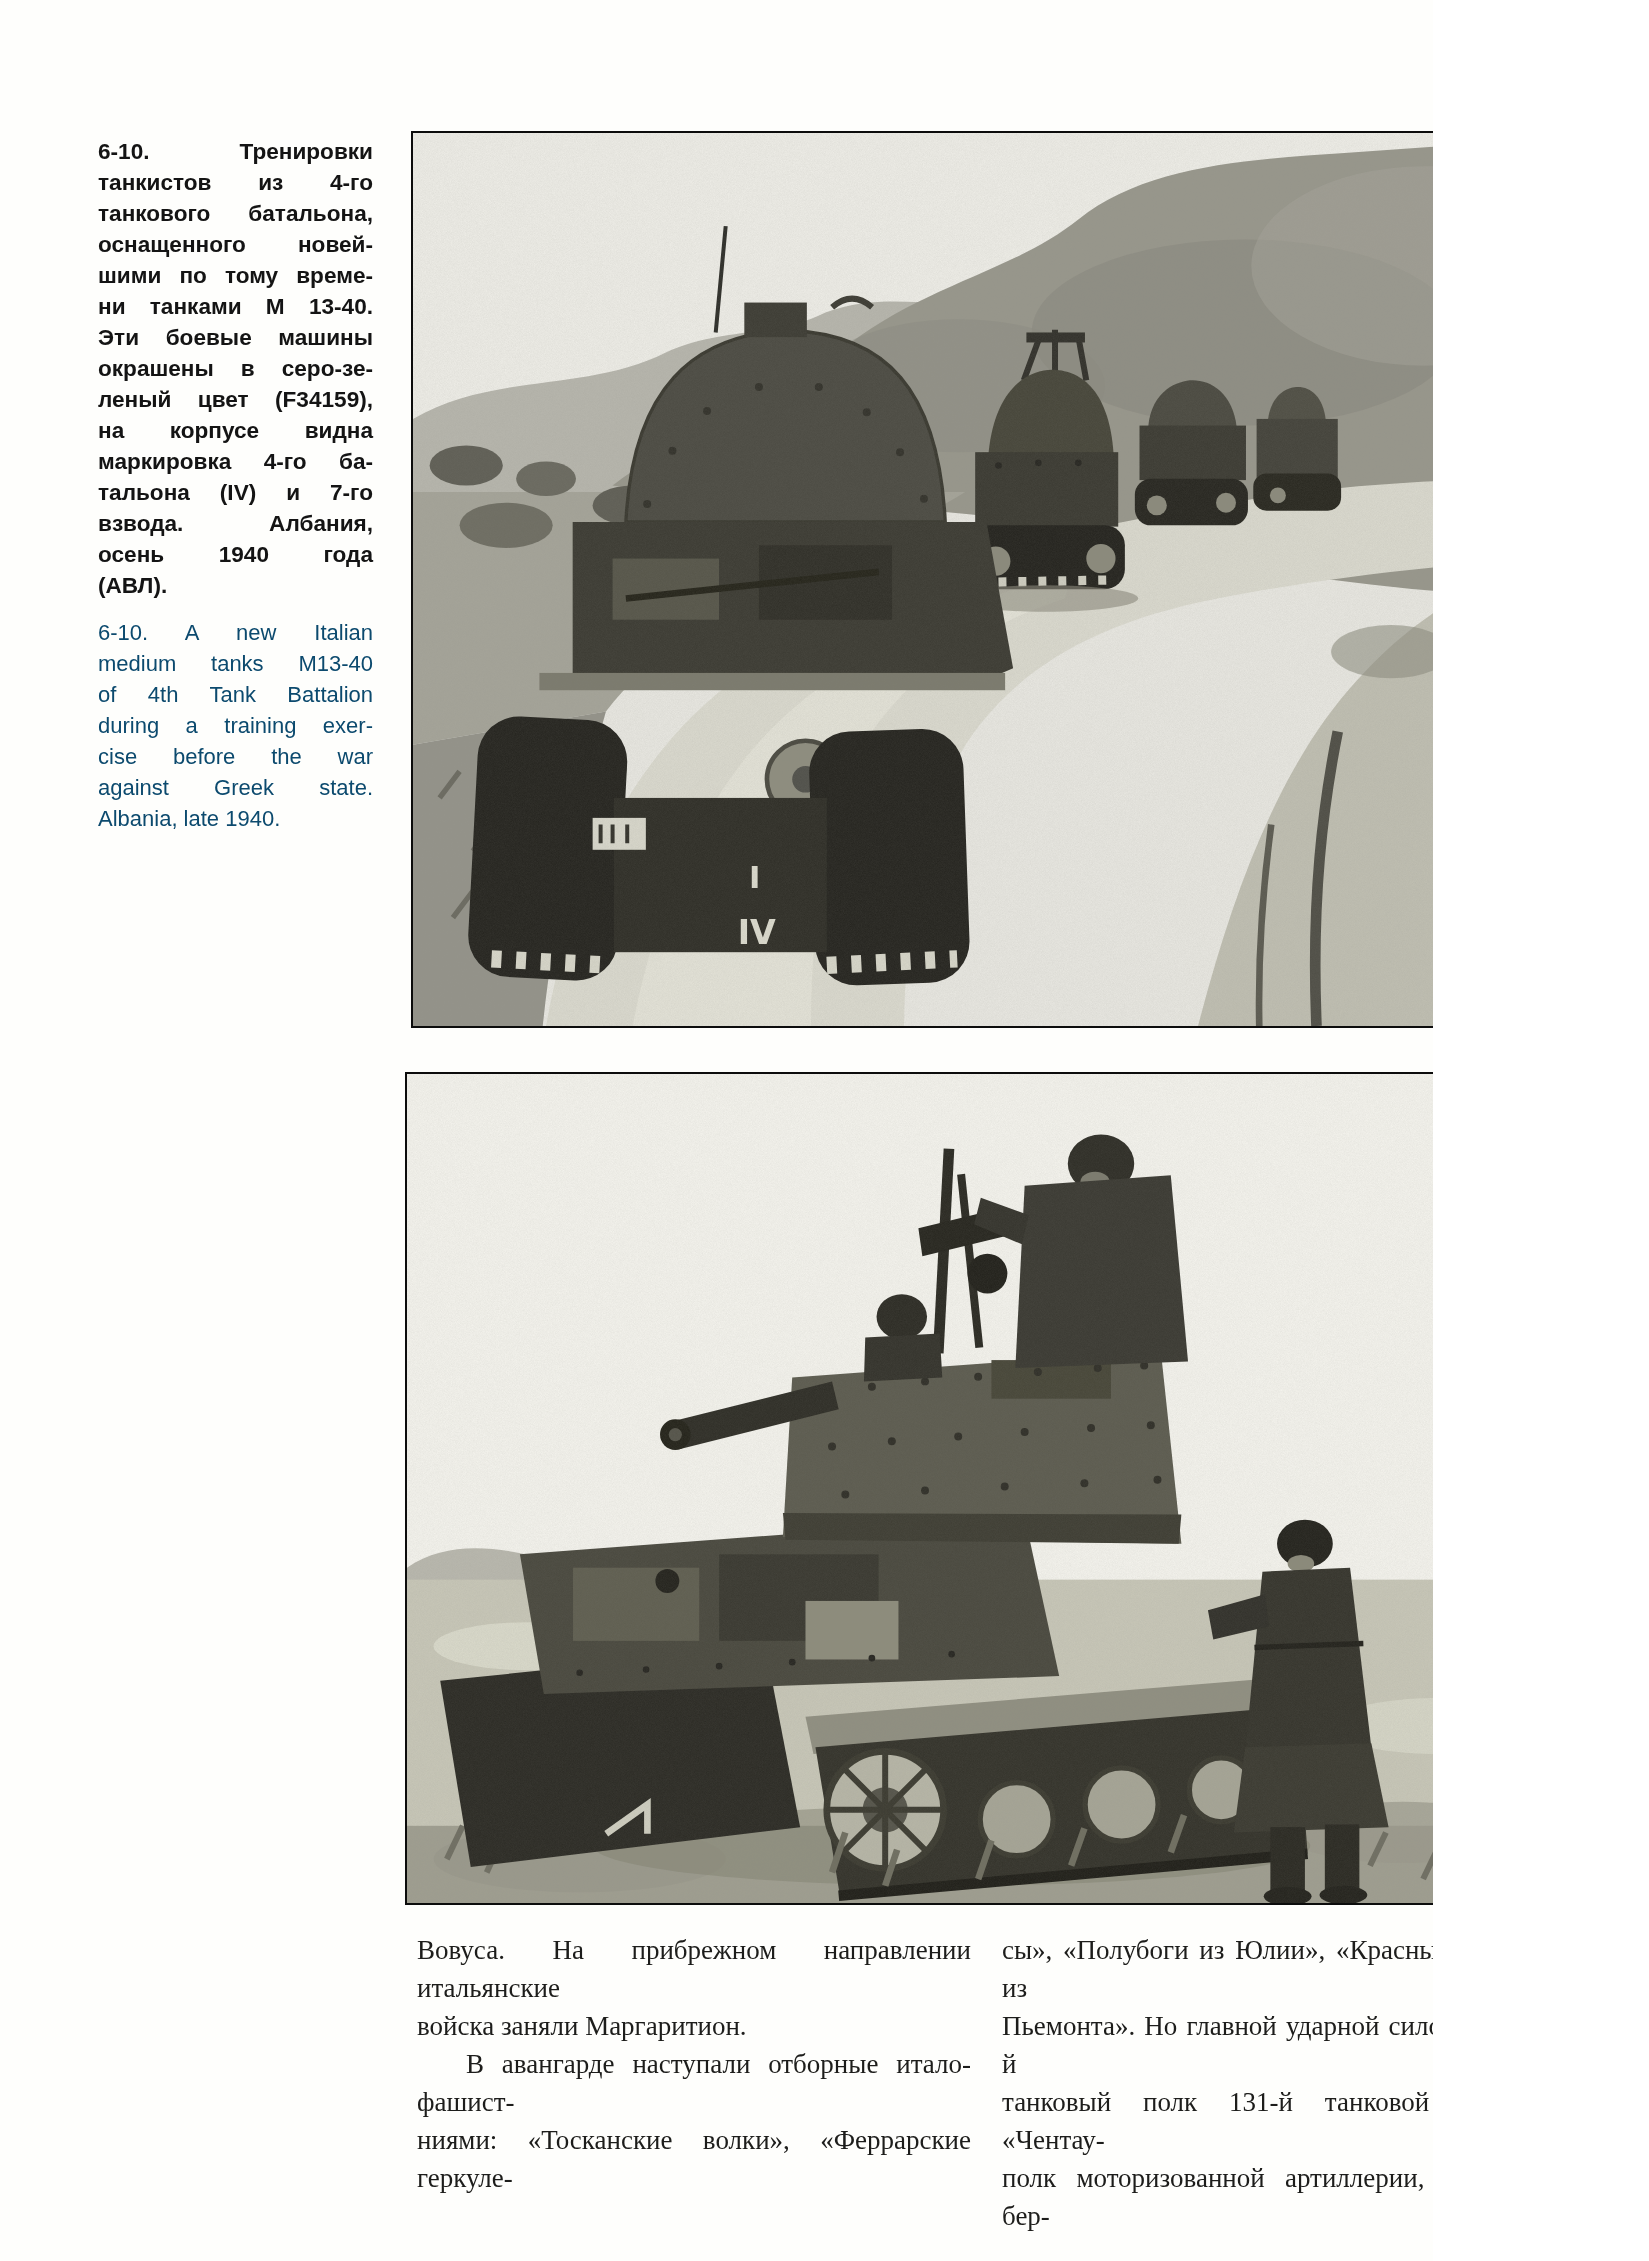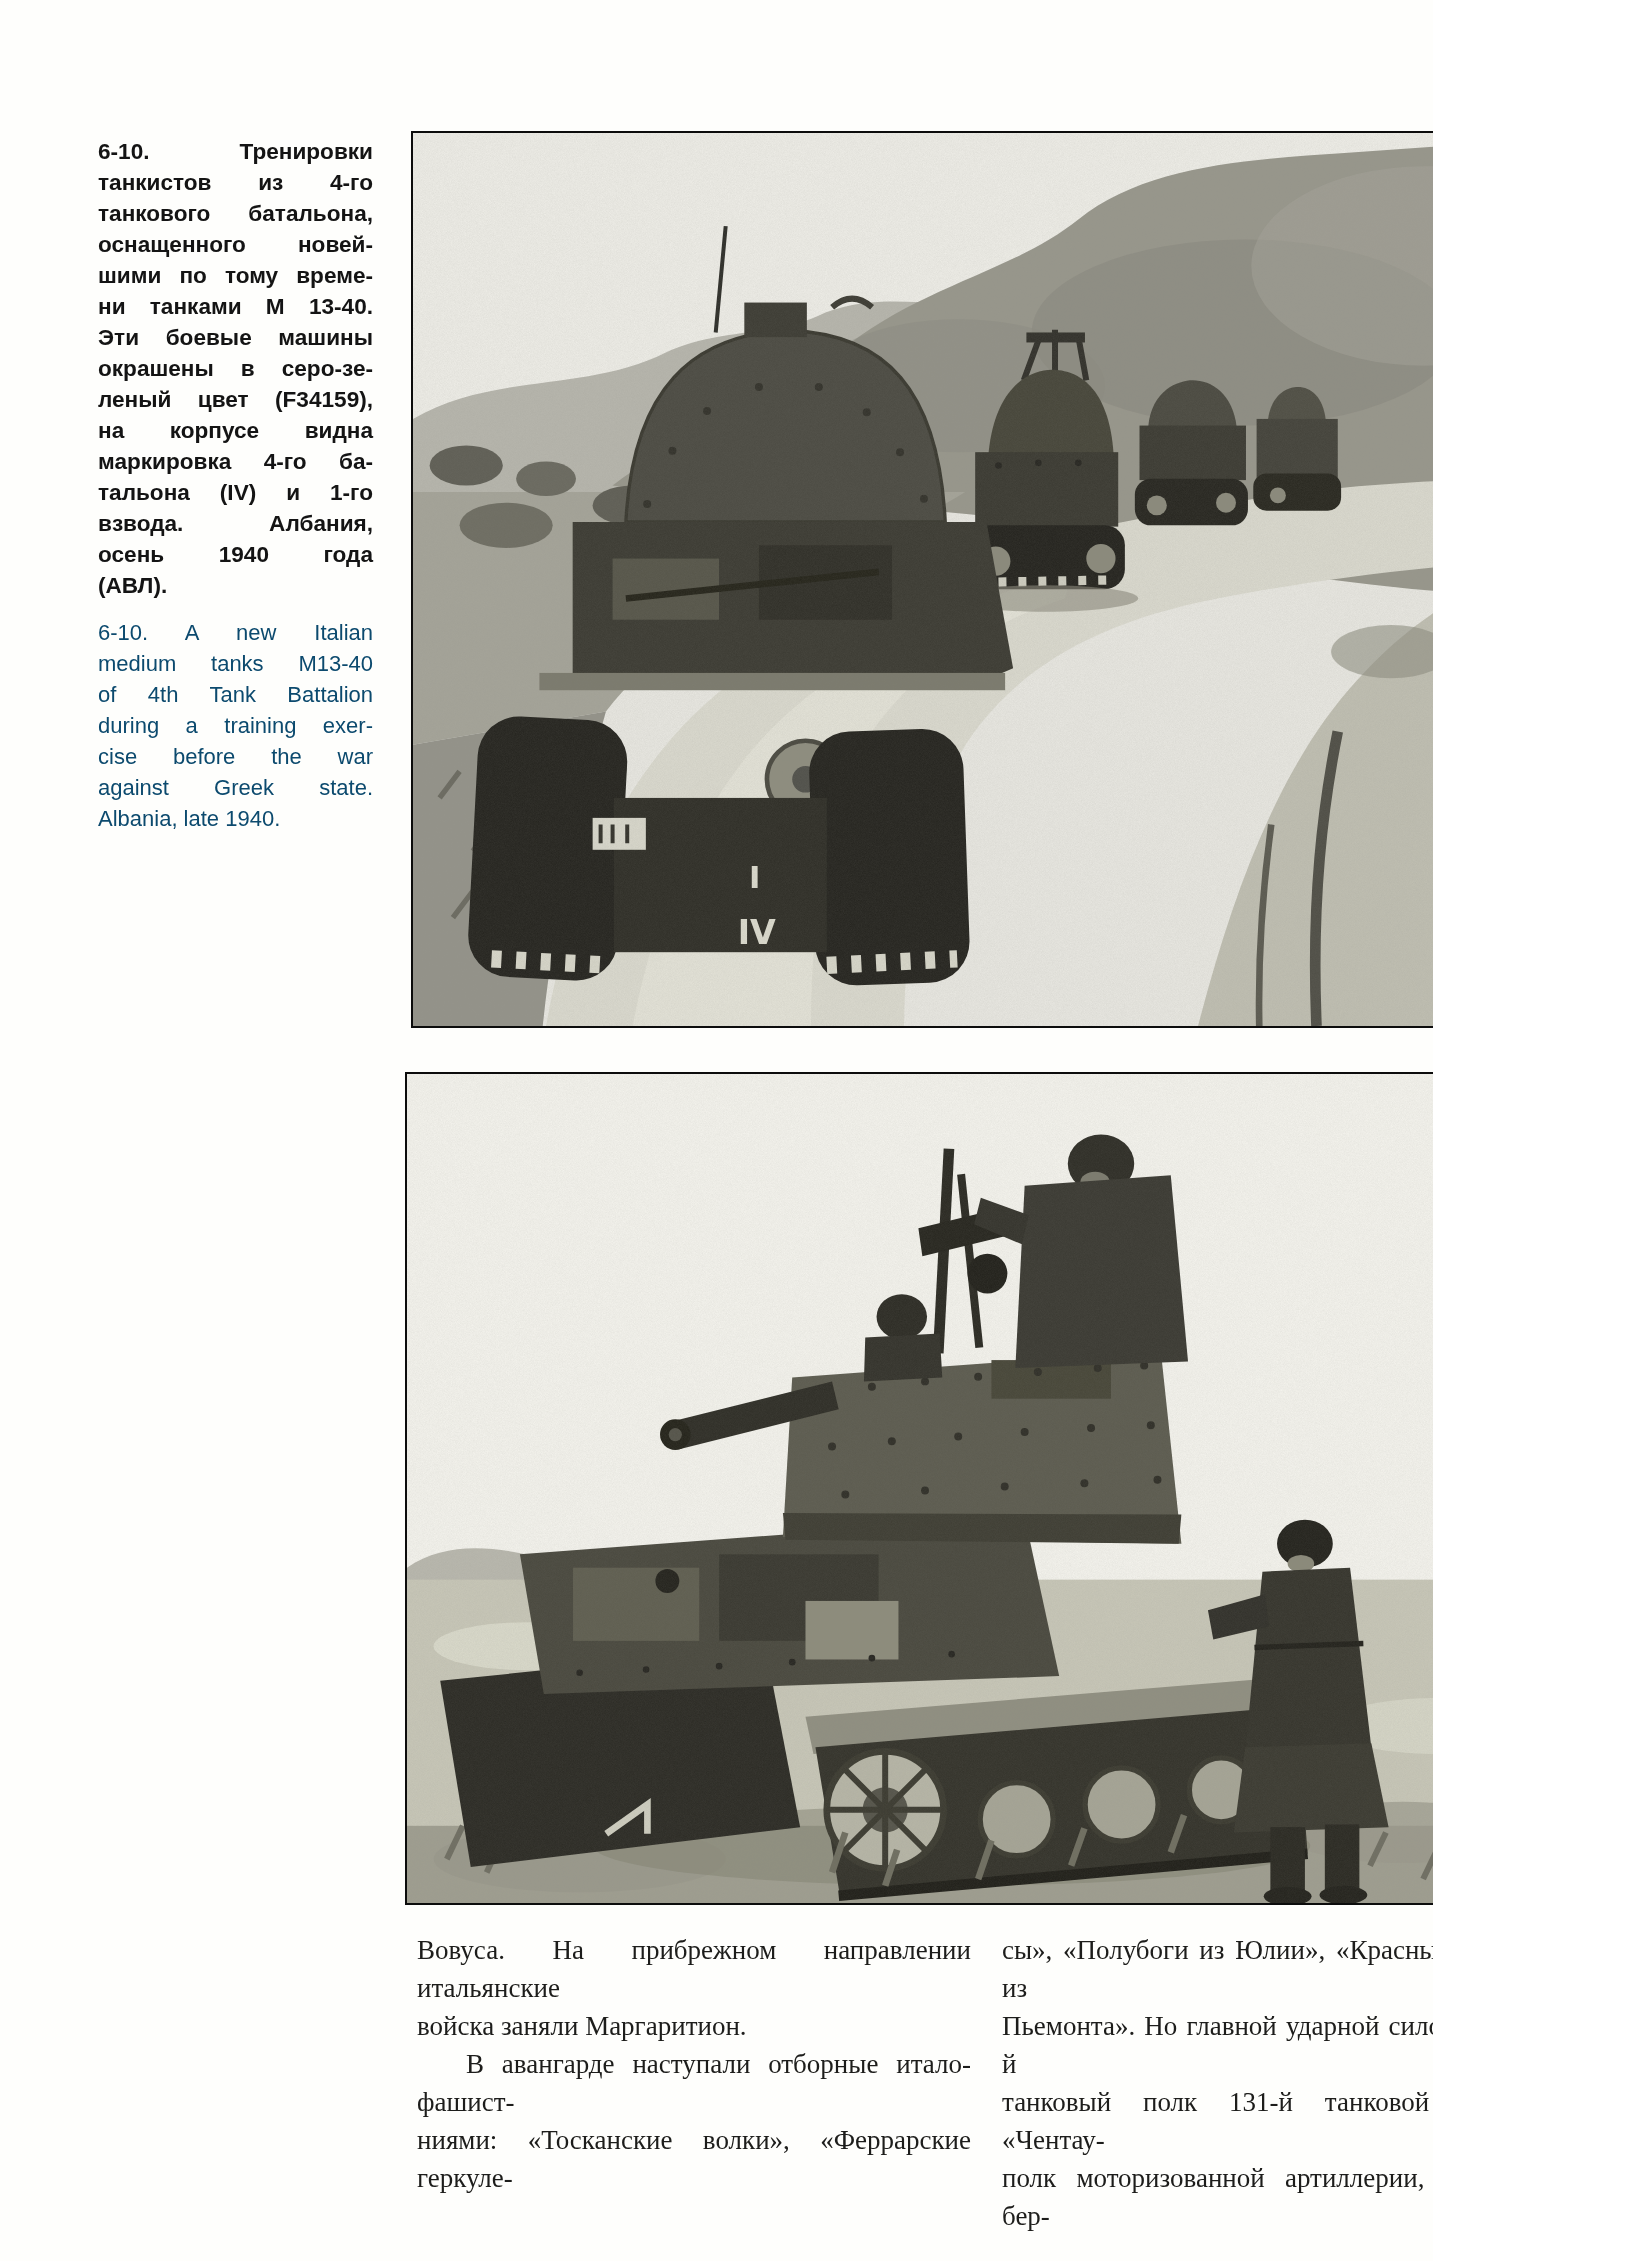--- a/index.html
+++ b/index.html
@@ -64,21 +64,21 @@
       <div class="line">танкистов из 4-го</div>
       <div class="line">танкового батальона,</div>
       <div class="line">оснащенного новей-</div>
       <div class="line">шими по тому време-</div>
       <div class="line">ни танками М 13-40.</div>
       <div class="line">Эти боевые машины</div>
       <div class="line">окрашены в серо-зе-</div>
       <div class="line">леный цвет (F34159),</div>
       <div class="line">на корпусе видна</div>
       <div class="line">маркировка 4-го ба-</div>
-      <div class="line">тальона (IV) и 1-го</div>
+      <div class="line">тальона (IV) и 7-го</div>
       <div class="line">взвода. Албания,</div>
       <div class="line">осень 1940 года</div>
       <div class="line no-j">(АВЛ).</div>
     </div>
 
   <div class="caption-en">
       <div class="line">6-10. A new Italian</div>
       <div class="line">medium tanks M13-40</div>
       <div class="line">of 4th Tank Battalion</div>
       <div class="line">during a training exer-</div>

